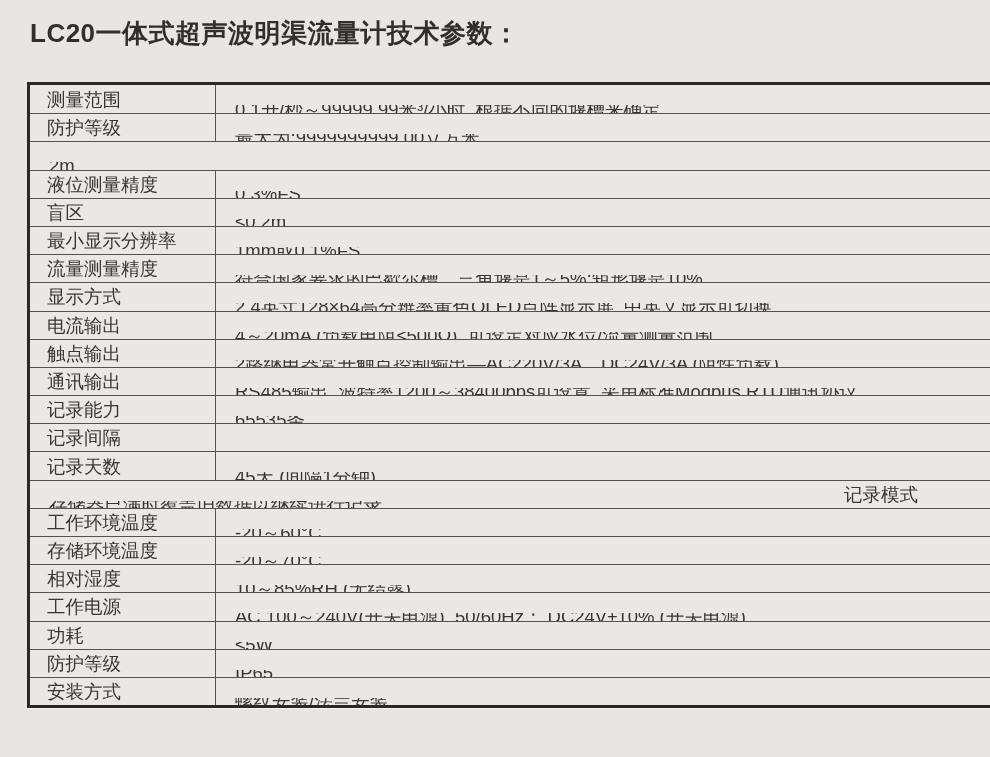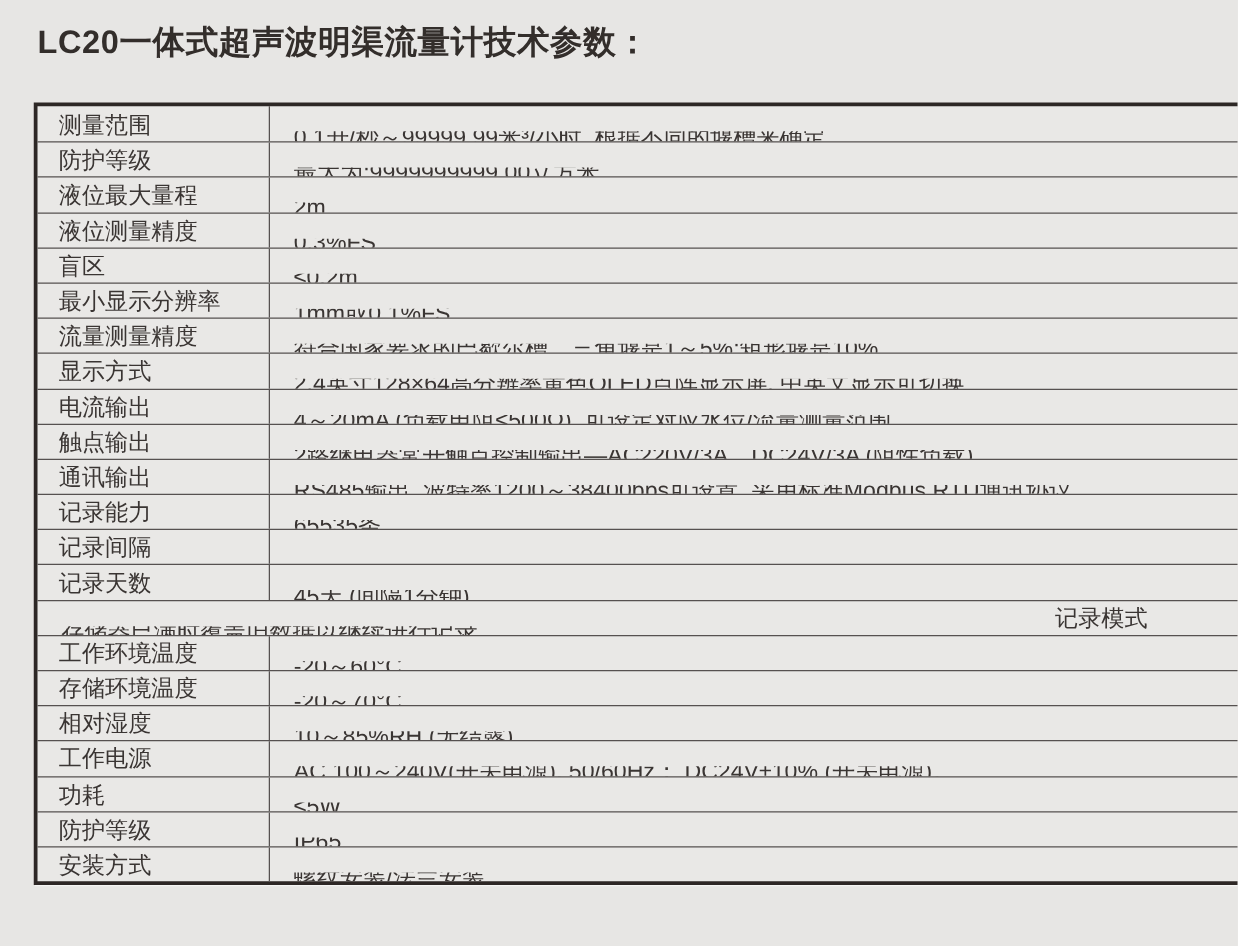--- a/index.html
+++ b/index.html
@@ -72,21 +72,20 @@
 <div class="spec-table">
   <div class="spec-row">
     <div class="cell label">测量范围</div>
     <div class="cell value">0.1升/秒～99999.99米³/小时, 根据不同的堰槽来确定</div>
   </div>
   <div class="spec-row">
     <div class="cell label">防护等级</div>
     <div class="cell value">最大为:9999999999.00立方米</div>
   </div>
   <div class="spec-row">
-    <div class="cell label">液位最大量程</div>
     <div class="cell value">2m</div>
   </div>
   <div class="spec-row">
     <div class="cell label">液位测量精度</div>
     <div class="cell value">0.3%FS</div>
   </div>
   <div class="spec-row">
     <div class="cell label">盲区</div>
     <div class="cell value">≤0.2m</div>
   </div>

